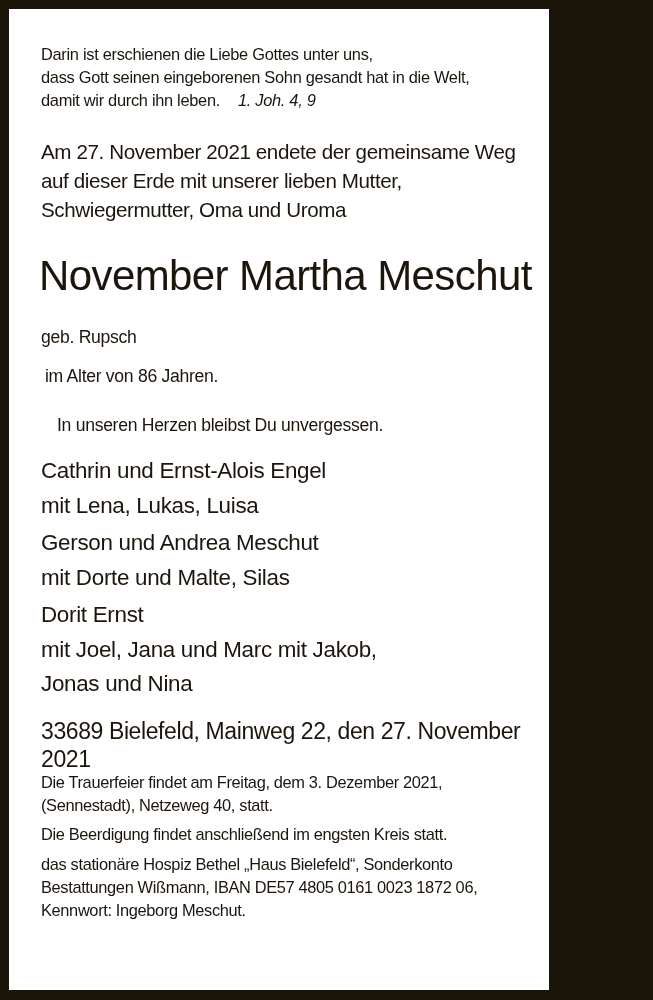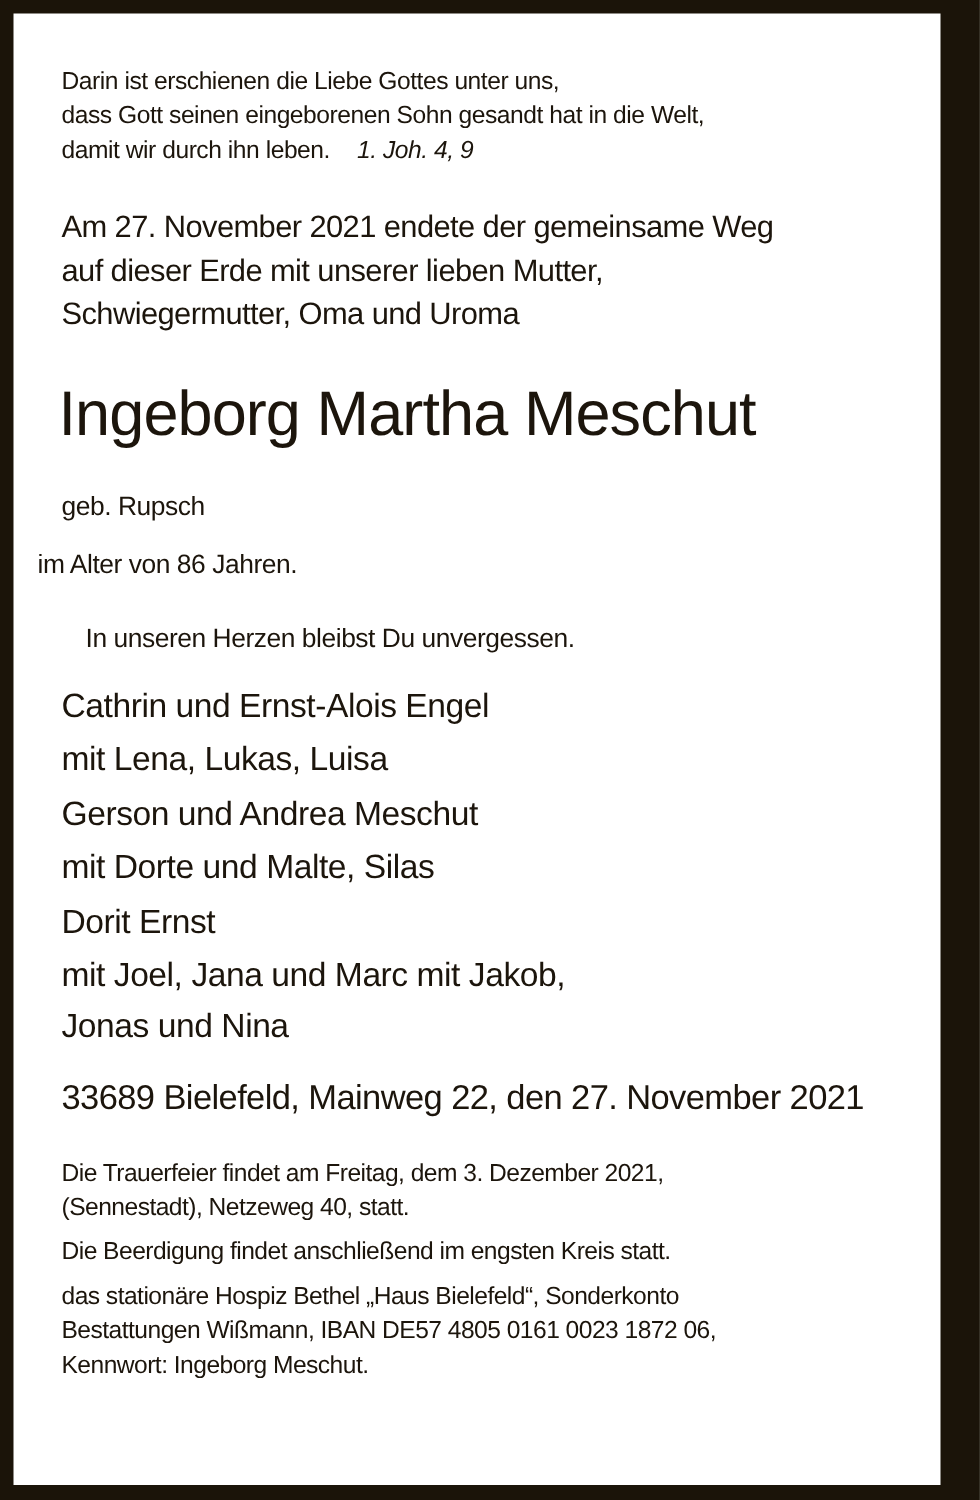--- a/index.html
+++ b/index.html
@@ -16,21 +16,21 @@
     }
     .frame {
       position: absolute;
       left: 0; top: 0;
       width: 653px; height: 1000px;
       background: #1b1409;
     }
     .paper {
       position: absolute;
       left: 9px; top: 9px;
-      width: 618px; height: 981px;
+      width: 540px; height: 981px;
       background: #ffffff;
     }
     .line { white-space: nowrap; display: block; }
 
     .verse {
       position: absolute; top: 34px; left: 32px;
       font-size: 16.4px; line-height: 23px;
       letter-spacing: -0.3px;
     }
     .verse .ref { font-style: italic; margin-left: 18px; }
@@ -49,21 +49,21 @@
       margin: 0;
     }
 
     .maiden {
       position: absolute; top: 316px; left: 32px;
       font-size: 17.6px; line-height: 24px;
       letter-spacing: -0.3px;
     }
 
     .age {
-      position: absolute; top: 355px; left: 16px;
+      position: absolute; top: 355px; left: 36px;
       font-size: 17.6px; line-height: 24px;
       letter-spacing: -0.3px;
     }
 
     .memory {
       position: absolute; top: 404px; left: 32px;
       font-size: 17.6px; line-height: 24px;
       letter-spacing: -0.3px;
       margin-left: 16px;
     }
@@ -99,21 +99,21 @@
       <span class="line">dass Gott seinen eingeborenen Sohn gesandt hat in die Welt,</span>
       <span class="line"><span>damit wir durch ihn leben.</span><span class="ref">1. Joh. 4, 9</span></span>
     </div>
 
     <div class="intro">
       <span class="line">Am 27. November 2021 endete der gemeinsame Weg</span>
       <span class="line">auf dieser Erde mit unserer lieben Mutter,</span>
       <span class="line">Schwiegermutter, Oma und Uroma</span>
     </div>
 
-    <h1 class="name">Ingeborg Martha Meschut</h1>
+    <h1 class="name">November Martha Meschut</h1>
 
     <div class="maiden">geb. Rupsch</div>
 
     <div class="age">im Alter von 86 Jahren.</div>
 
     <div class="memory">In unseren Herzen bleibst Du unvergessen.</div>
 
     <div class="family">
       <div class="group">
         <span class="line">Cathrin und Ernst-Alois Engel</span>

